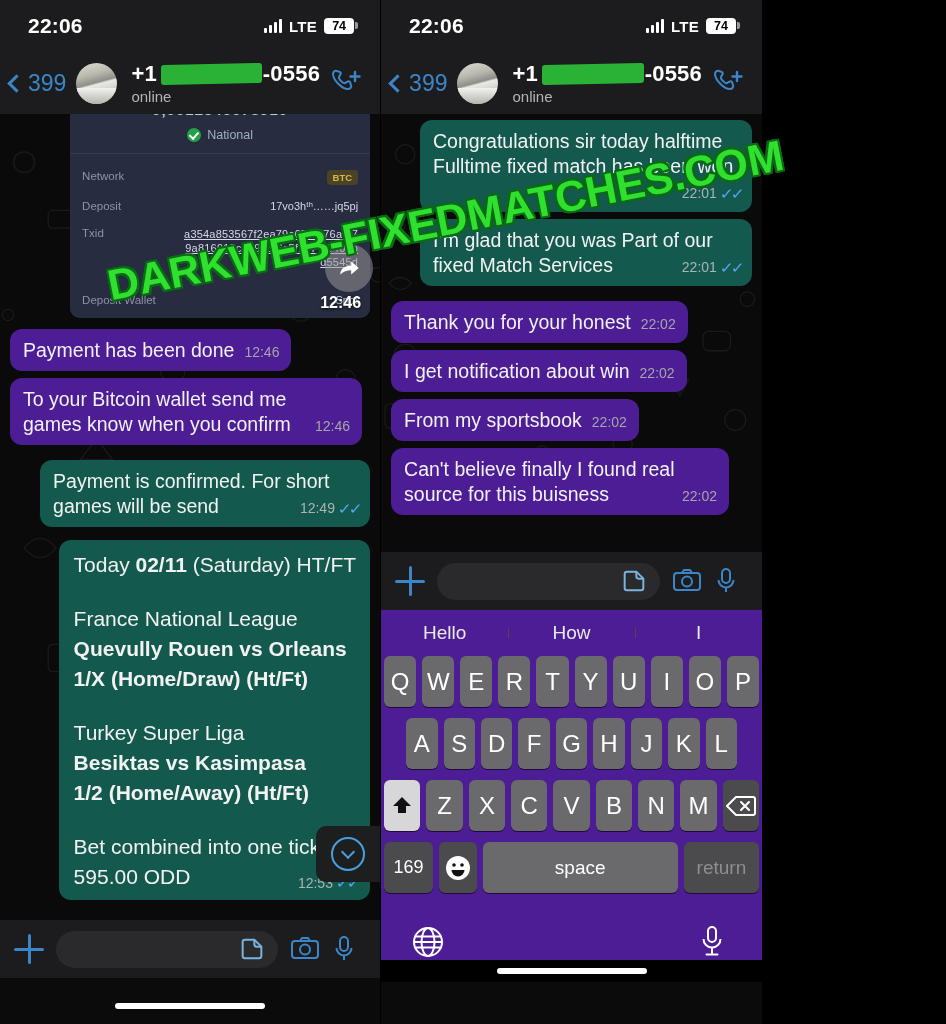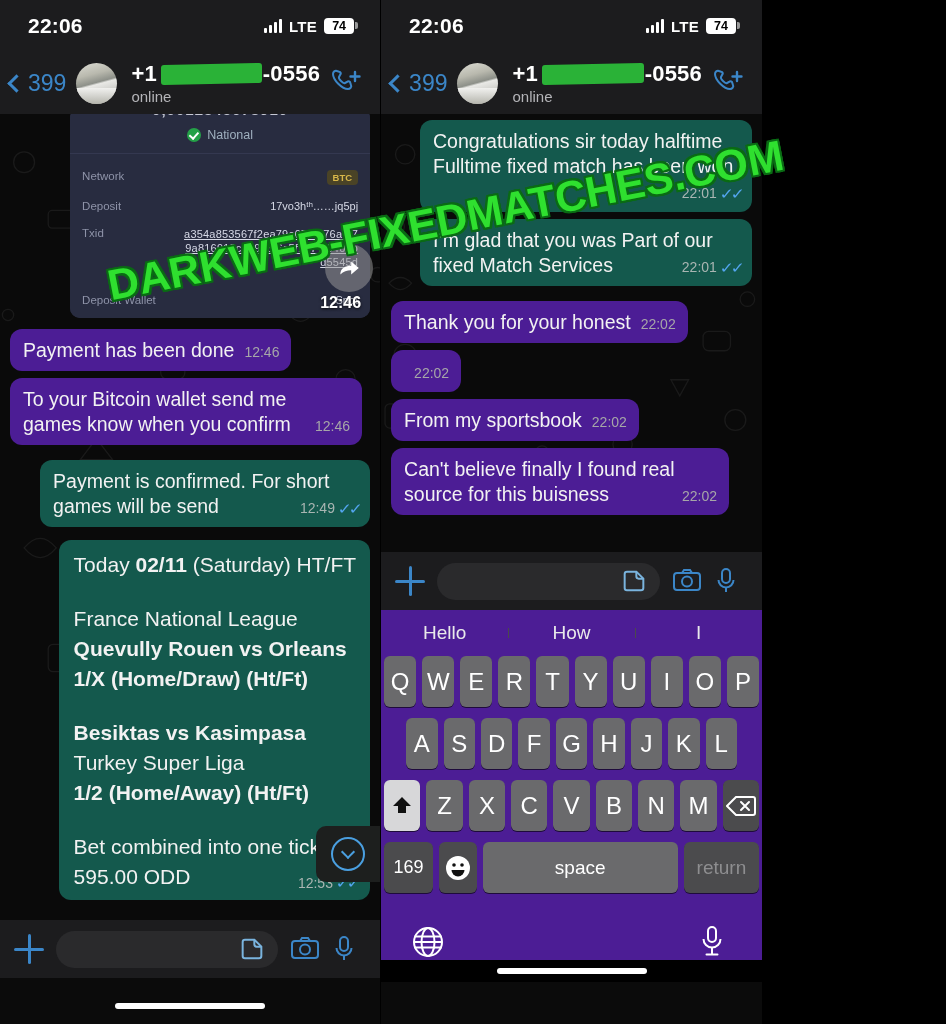--- a/index.html
+++ b/index.html
@@ -620,22 +620,22 @@
 
       <div class="row out" style="margin-top:6px;">
         <div class="bubble out" style="max-width:320px;font-size:21px;line-height:30px;padding:10px 14px 8px 15px;">
           <div>
             <div><span>Today </span><b>02/11</b><span> (Saturday) HT/FT</span></div>
             <div style="height:24px"></div>
             <div>France National League</div>
             <div style="font-weight:700">Quevully Rouen vs Orleans</div>
             <div style="font-weight:700">1/X (Home/Draw) (Ht/Ft)</div>
             <div style="height:24px"></div>
+            <div>Turkey Super Liga</div>
             <div style="font-weight:700">Besiktas vs Kasimpasa</div>
-            <div>Turkey Super Liga</div>
             <div style="font-weight:700">1/2 (Home/Away) (Ht/Ft)</div>
             <div style="height:24px"></div>
             <div style="white-space:nowrap;overflow:hidden;">Bet combined into one ticket</div>
             <div>
               <span>595.00 ODD</span>
               <span class="meta" style="line-height:30px;top:6px;">
                 <span>12:53</span>
                 <span class="ticks">✓✓</span>
               </span>
             </div>
@@ -763,20 +763,21 @@
         <div class="bubble in" style="max-width:300px;">
           <span>Thank you for your honest</span>
           <span class="meta" style="display:block;float:right;">
             <span>22:02</span>
           </span>
         </div>
       </div>
 
       <div class="row in">
         <div class="bubble in" style="max-width:300px;">
+          <span>I get notification about win</span>
           <span class="meta" style="display:block;float:right;">
             <span>22:02</span>
           </span>
         </div>
       </div>
 
       <div class="row in">
         <div class="bubble in" style="max-width:290px;">
           <span>From my sportsbook</span>
           <span class="meta">

